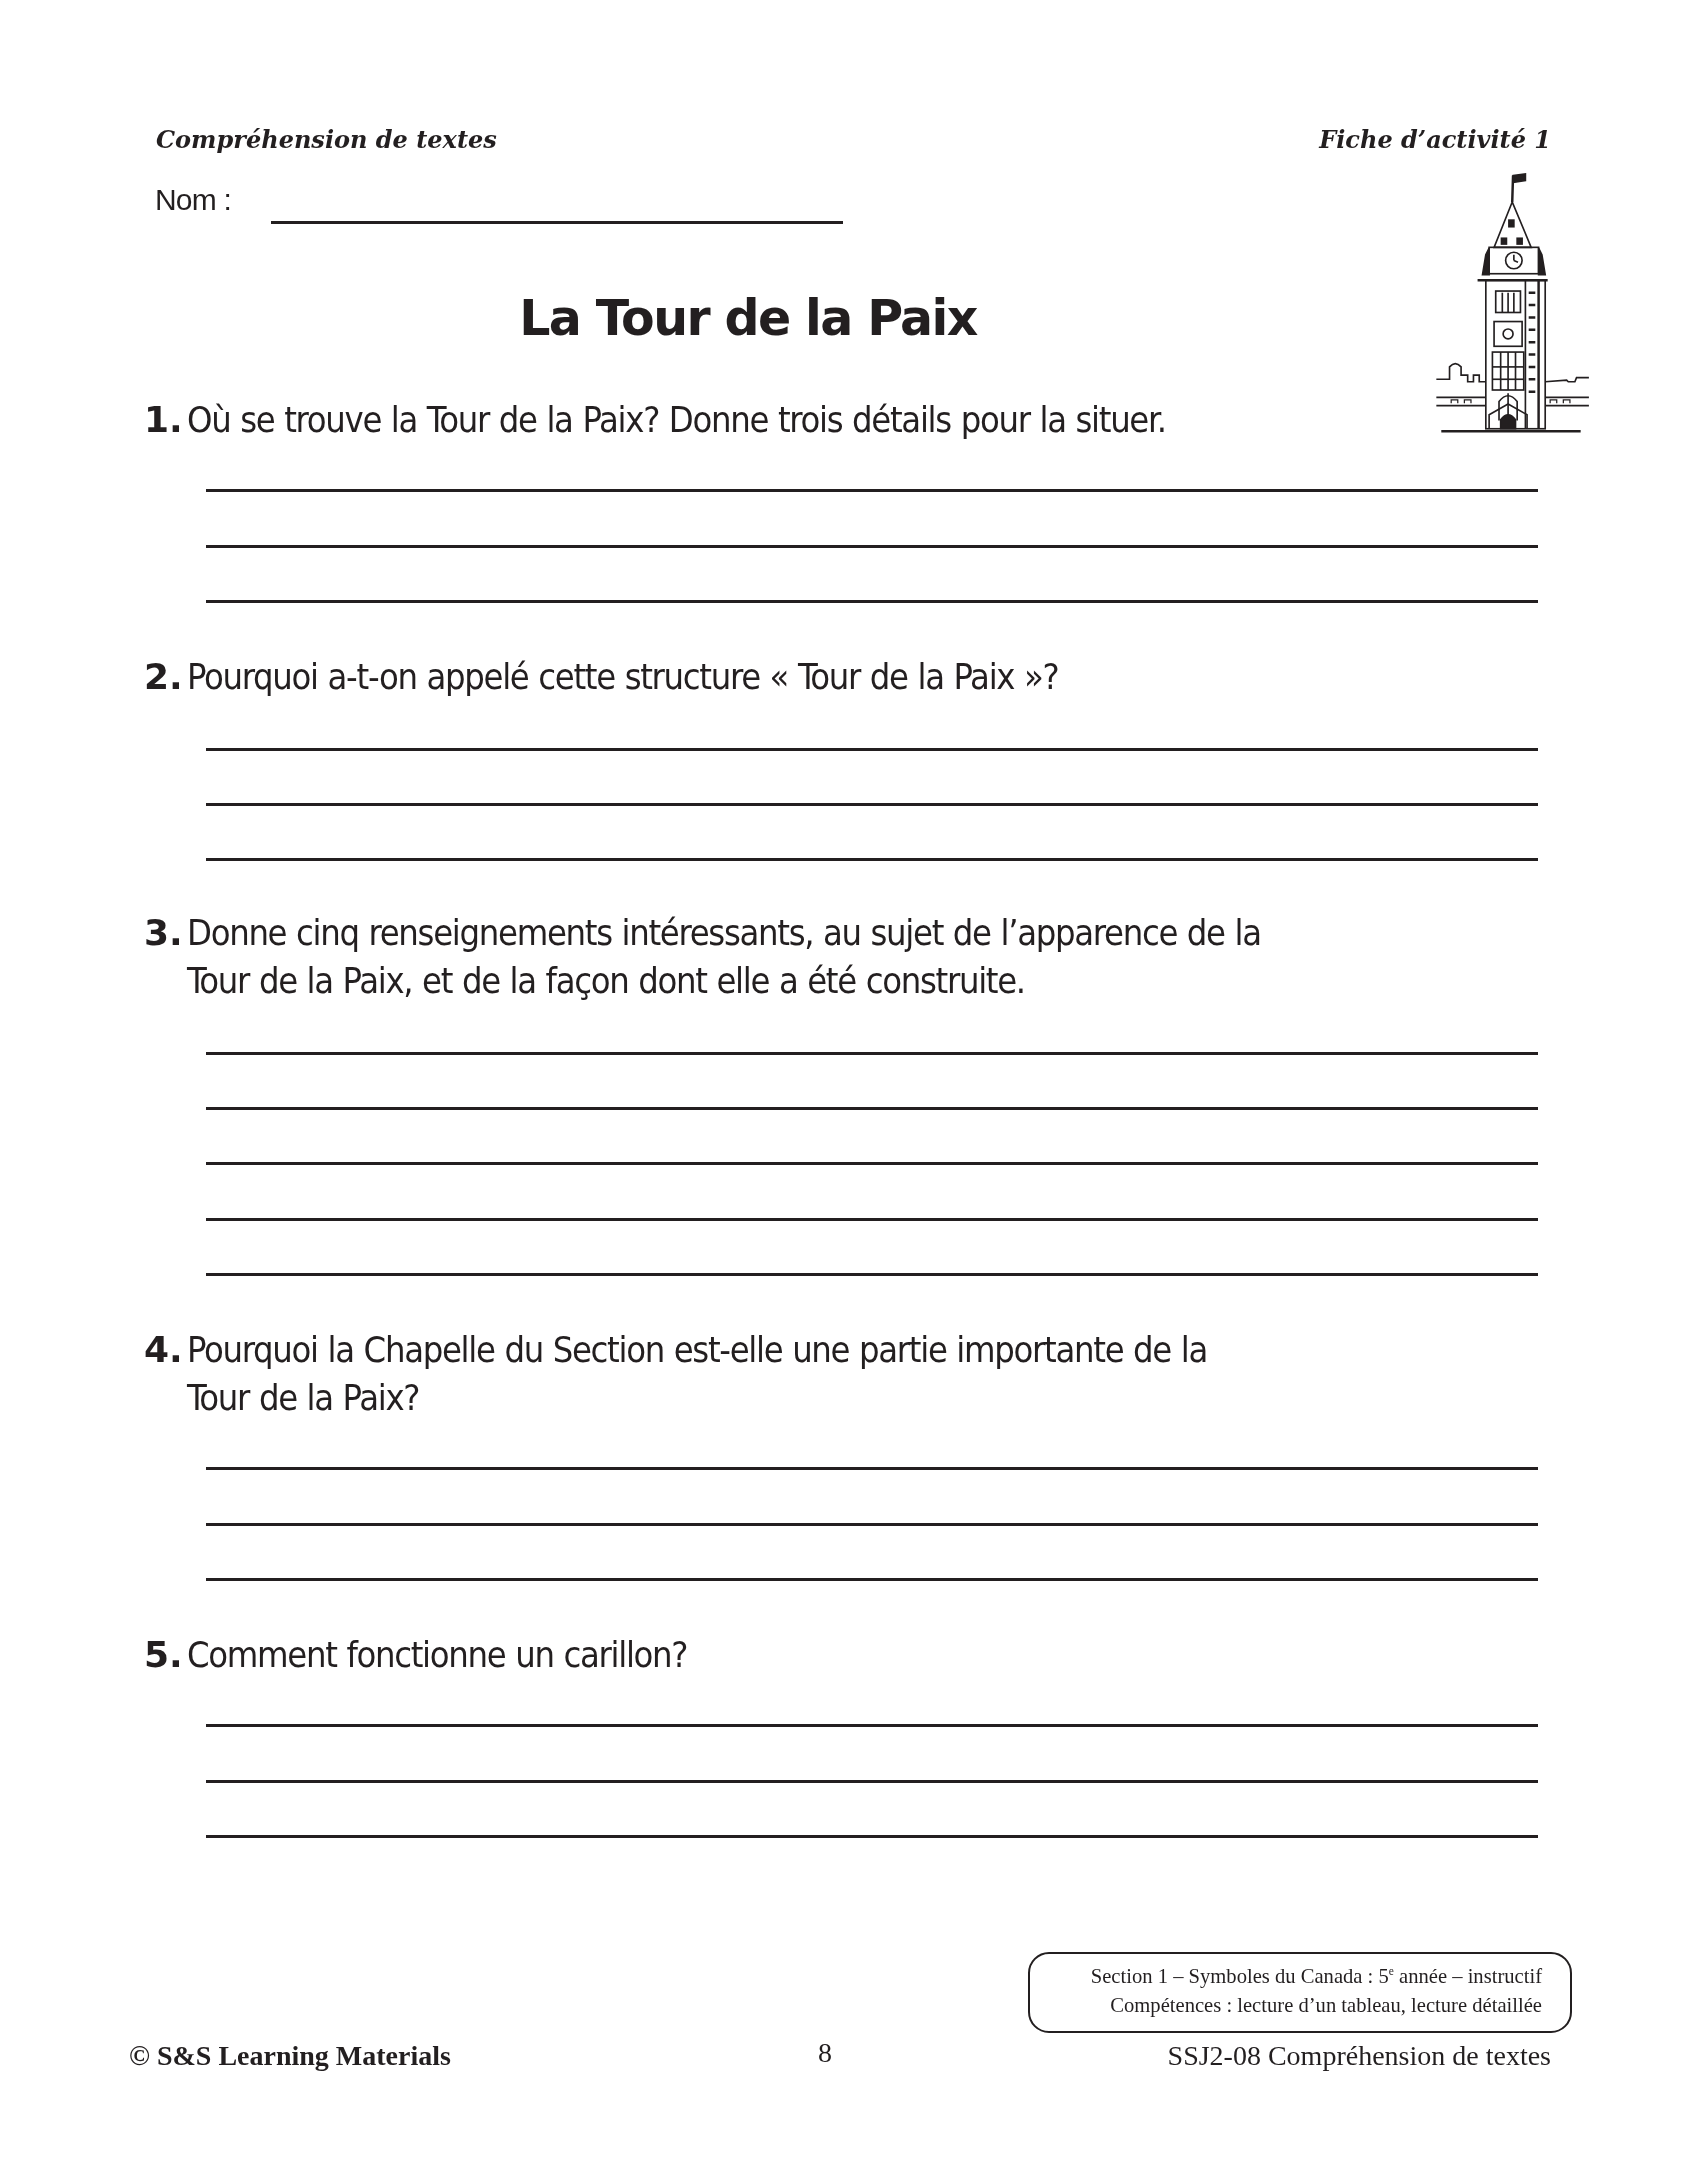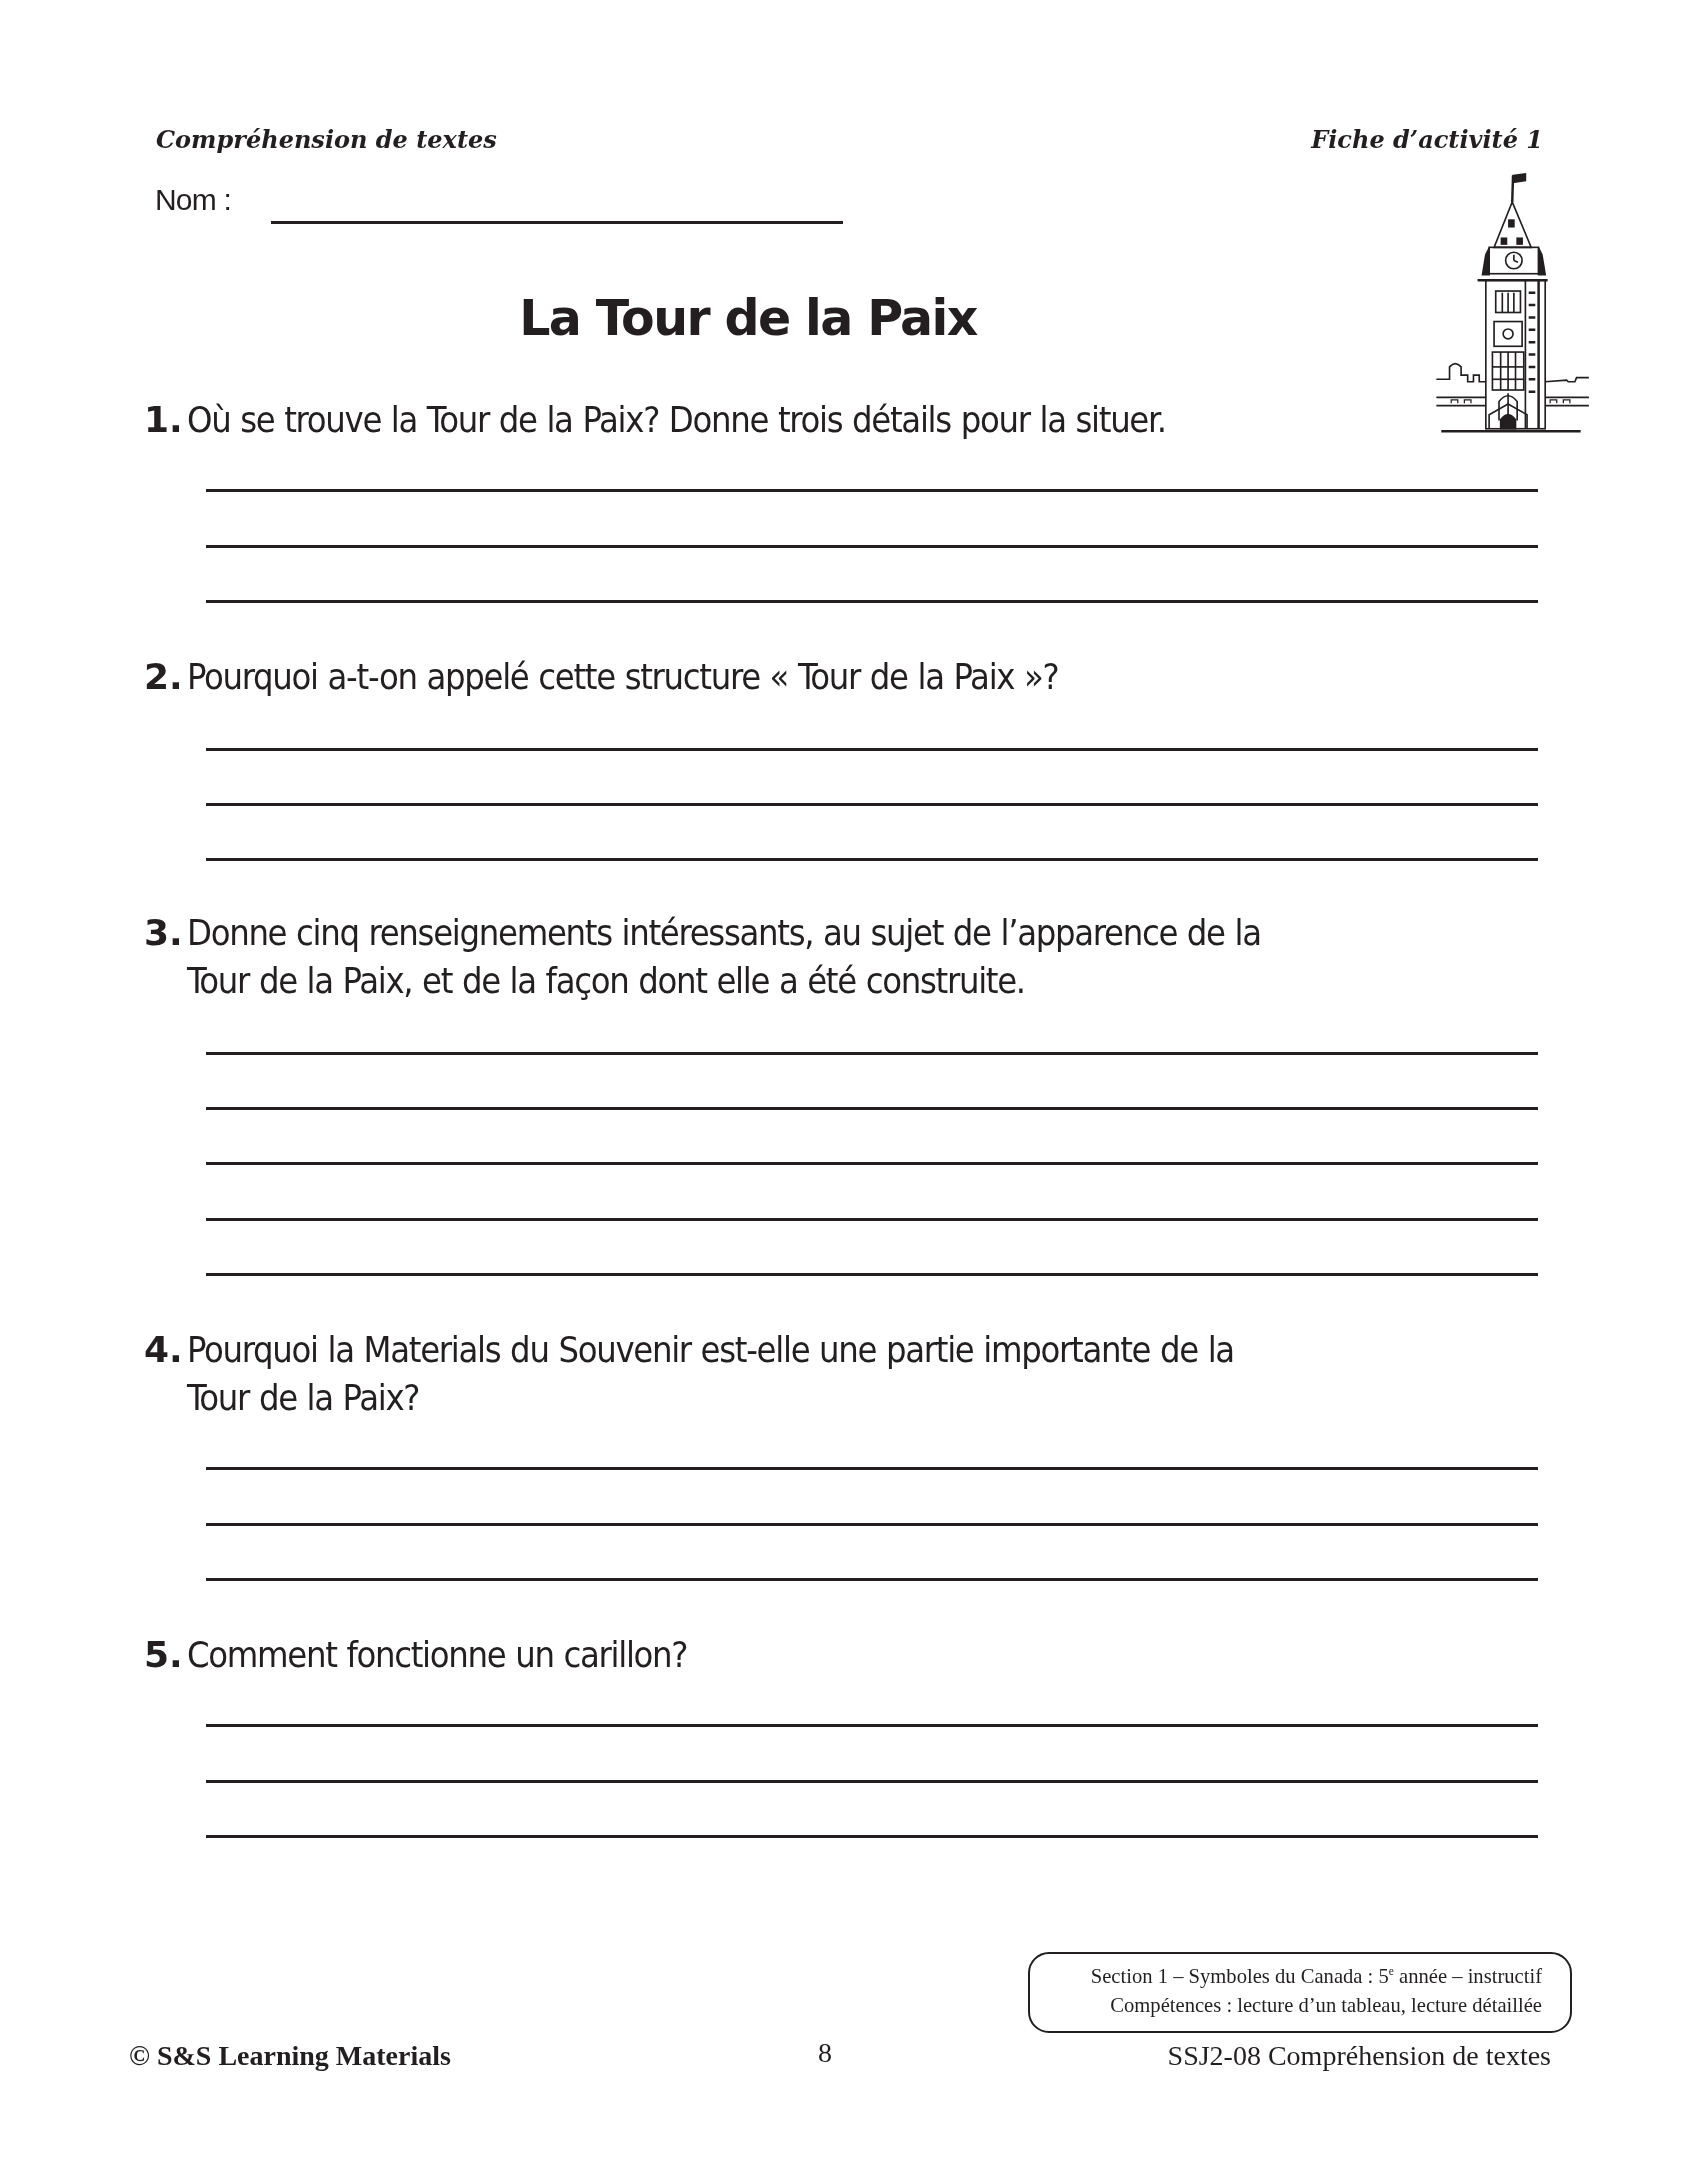--- a/index.html
+++ b/index.html
@@ -1,20 +1,20 @@
 <!DOCTYPE html>
 <html style="font-size:13px"><head>
 <meta charset="utf-8">
 <style>
   html, body { margin: 0; padding: 0; background: #ffffff; }
   body { width: 1687px; height: 2183px; position: relative; overflow: hidden; color: #231f20; }
   .abs { position: absolute; margin-left: 27px; }
   .hdr { font-family: "DejaVu Serif", serif; font-style: italic; font-weight: bold; font-size: 24px; top: 125px; white-space: nowrap; }
   .hdr-left { left: 129px; }
-  .hdr-right { right: 144px; }
+  .hdr-right { right: 136px; }
   .nom { left: 128px; top: 183px; font-family: "Liberation Sans", sans-serif; font-size: 30px; white-space: nowrap; letter-spacing: -0.8px; }
   .nom-line { left: 244px; top: 221px; width: 572px; height: 3.3px; background: #231f20; }
   .title { left: 0; width: 1442px; top: 290px; text-align: center; font-family: "DejaVu Sans", sans-serif; font-weight: bold; font-size: 49px; letter-spacing: -1.6px; padding-left: 0px; white-space: nowrap; }
   .title span { display: inline-block; margin-left: 0px; transform: translateX(0px); }
   .q { position: absolute; left: 144px; font-family: "DejaVu Sans", sans-serif; font-size: 36px; line-height: 49px; }
   .q-num { position: absolute; left: 0; top: 0; width: 58px; font-weight: bold; }
   .q-text { position: absolute; left: 43px; top: 0; white-space: nowrap; letter-spacing: -1.3px; word-spacing: 0.8px; font-stretch: condensed; }
   .line { position: absolute; left: 206px; width: 1332px; height: 3.3px; background: #231f20; }
   .tower { left: 1401px; top: 169px; width: 161px; height: 268px; }
   .infobox { left: 1001px; top: 1952px; width: 540px; height: 77px; border: 2.5px solid #231f20; border-radius: 21px; }
@@ -117,21 +117,21 @@
   <span class="q-text" style="top:48px;">Tour de la Paix, et de la façon dont elle a été construite.</span>
 </div>
 <div class="line" style="top:1052px;"></div>
 <div class="line" style="top:1107px;"></div>
 <div class="line" style="top:1162px;"></div>
 <div class="line" style="top:1218px;"></div>
 <div class="line" style="top:1273px;"></div>
 
 <div class="q" style="top:1325px;">
   <span class="q-num">4.</span>
-  <span class="q-text">Pourquoi la Materials du Souvenir est-elle une partie importante de la</span>
+  <span class="q-text">Pourquoi la Chapelle du Section est-elle une partie importante de la</span>
   <span class="q-text" style="top:48px;">Tour de la Paix?</span>
 </div>
 <div class="line" style="top:1467px;"></div>
 <div class="line" style="top:1523px;"></div>
 <div class="line" style="top:1578px;"></div>
 
 <div class="q" style="top:1630px;">
   <span class="q-num">5.</span>
   <span class="q-text">Comment fonctionne un carillon?</span>
 </div>

